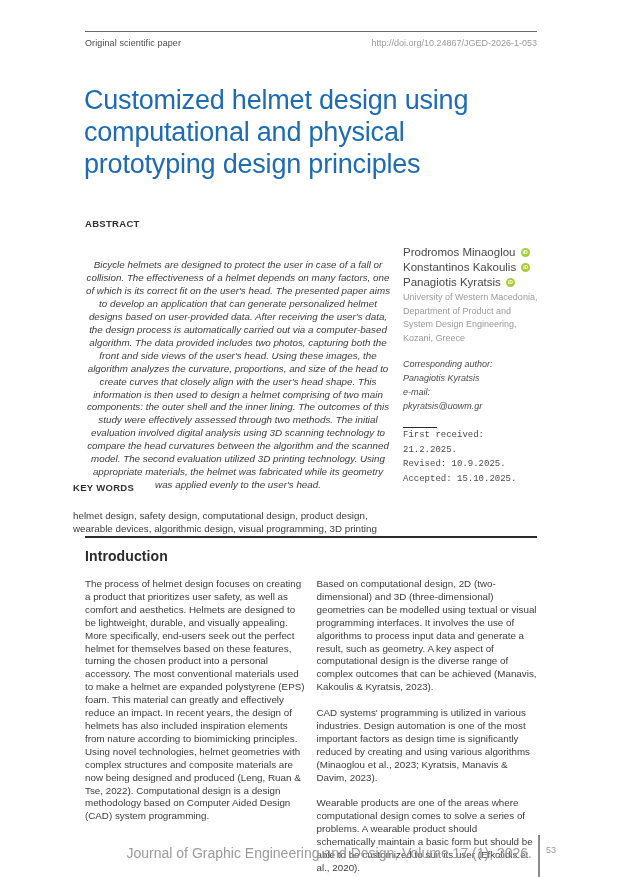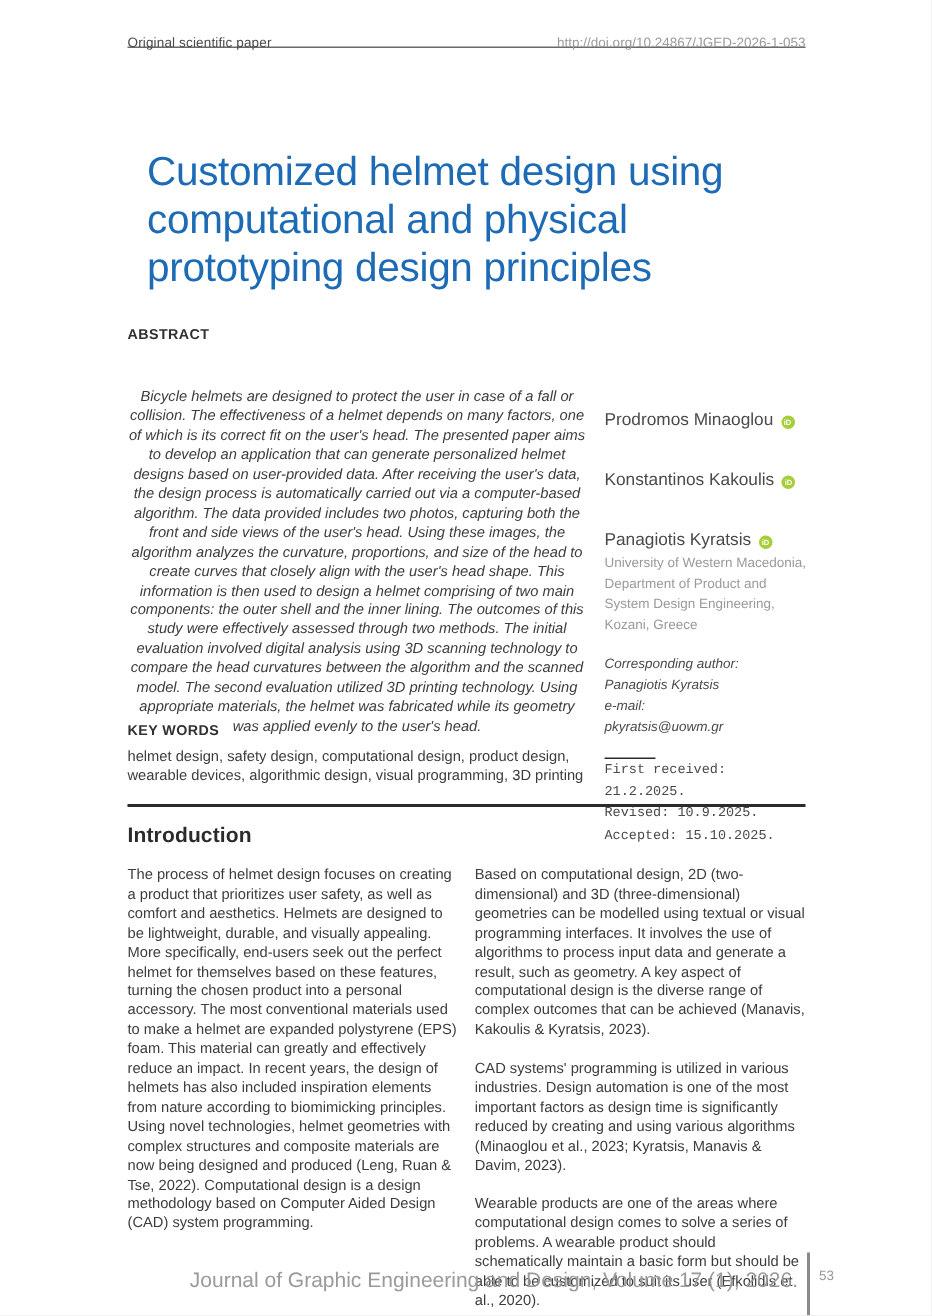--- a/index.html
+++ b/index.html
@@ -6,41 +6,41 @@
   .page{
     position:relative;
     width:621px;height:877px;
     background:#ffffff;
     font-family:"Liberation Sans","DejaVu Sans",sans-serif;
     color:#3f3f3f;
     overflow:hidden;
     margin:0 auto;
   }
   .top-rule{position:absolute;left:85px;top:31px;width:452px;height:1px;background:#6a6a6a;}
-  .header-row{position:absolute;left:85px;top:23px;width:452px;display:flex;justify-content:space-between;align-items:baseline;}
+  .header-row{position:absolute;left:85px;top:38px;width:452px;display:flex;justify-content:space-between;align-items:baseline;}
   .paper-type{font-size:9px;color:#4a4a4a;letter-spacing:0.1px;}
   .doi{font-size:9px;color:#9a9a9a;text-decoration:none;}
   .title{
     position:absolute;left:84px;top:84px;width:420px;
     font-size:27px;line-height:32px;font-weight:500;
     color:#1d6bb5;letter-spacing:-0.2px;
   }
   .abstract-col{position:absolute;left:85px;top:218px;width:306px;}
   .abstract-heading{font-size:9.5px;font-weight:bold;color:#303030;letter-spacing:0.3px;}
   .abstract-text{
     margin-top:30px;
     font-style:italic;
     font-size:9.8px;line-height:12.95px;color:#3c3c3c;
     text-align:center;
   }
-  .keywords-block{position:absolute;left:85px;top:482px;width:306px;}
+  .keywords-block{position:absolute;left:73px;top:482px;width:306px;}
   .keywords-heading{font-size:9.5px;font-weight:bold;color:#303030;letter-spacing:0.3px;}
-  .keywords-text{margin-top:6px;font-size:9.8px;line-height:12.5px;color:#3c3c3c;}
+  .keywords-text{margin-top:17px;font-size:9.8px;line-height:12.5px;color:#3c3c3c;}
   .meta-col{position:absolute;left:403px;top:246px;width:140px;}
-  .author-row{display:flex;align-items:flex-end;gap:5px;margin-bottom:3px;margin-top:28px;}
+  .author-row{display:flex;align-items:center;gap:5px;margin-bottom:3px;}
   .author-name{font-size:11.5px;color:#4a4a4a;}
   .orcid{
     width:9px;height:9px;border-radius:50%;
     background:#a6ce39;display:inline-flex;align-items:center;justify-content:center;
     color:#ffffff;font-size:5px;font-weight:bold;flex:0 0 auto;
     cursor:pointer;
   }
   .affiliation{font-size:9px;line-height:13.5px;color:#9a9a9a;}
   .corresponding{margin-top:12px;font-style:italic;font-size:9px;line-height:14px;color:#4a4a4a;}
   .corresponding a{color:#4a4a4a;text-decoration:none;}
@@ -64,21 +64,21 @@
 
 <div class="page">
 
   <div class="top-rule"></div>
 
   <div class="header-row">
     <span class="paper-type">Original scientific paper</span>
     <a class="doi" href="#">http://doi.org/10.24867/JGED-2026-1-053</a>
   </div>
 
-  <h1 class="title" style="margin:14px;">Customized helmet design using computational and physical prototyping design principles</h1>
+  <h1 class="title" style="margin:0;">Customized helmet design using computational and physical prototyping design principles</h1>
 
   <div class="abstract-col">
     <div class="abstract-heading">ABSTRACT</div>
     <div class="abstract-text">Bicycle helmets are designed to protect the user in case of a fall or collision. The effectiveness of a helmet depends on many factors, one of which is its correct fit on the user's head. The presented paper aims to develop an application that can generate personalized helmet designs based on user-provided data. After receiving the user's data, the design process is automatically carried out via a computer-based algorithm. The data provided includes two photos, capturing both the front and side views of the user's head. Using these images, the algorithm analyzes the curvature, proportions, and size of the head to create curves that closely align with the user's head shape. This information is then used to design a helmet comprising of two main components: the outer shell and the inner lining. The outcomes of this study were effectively assessed through two methods. The initial evaluation involved digital analysis using 3D scanning technology to compare the head curvatures between the algorithm and the scanned model. The second evaluation utilized 3D printing technology. Using appropriate materials, the helmet was fabricated while its geometry was applied evenly to the user's head.</div>
   </div>
 
   <div class="keywords-block">
     <div class="keywords-heading">KEY WORDS</div>
     <div class="keywords-text">helmet design, safety design, computational design, product design, wearable devices, algorithmic design, visual programming, 3D printing</div>
   </div>

